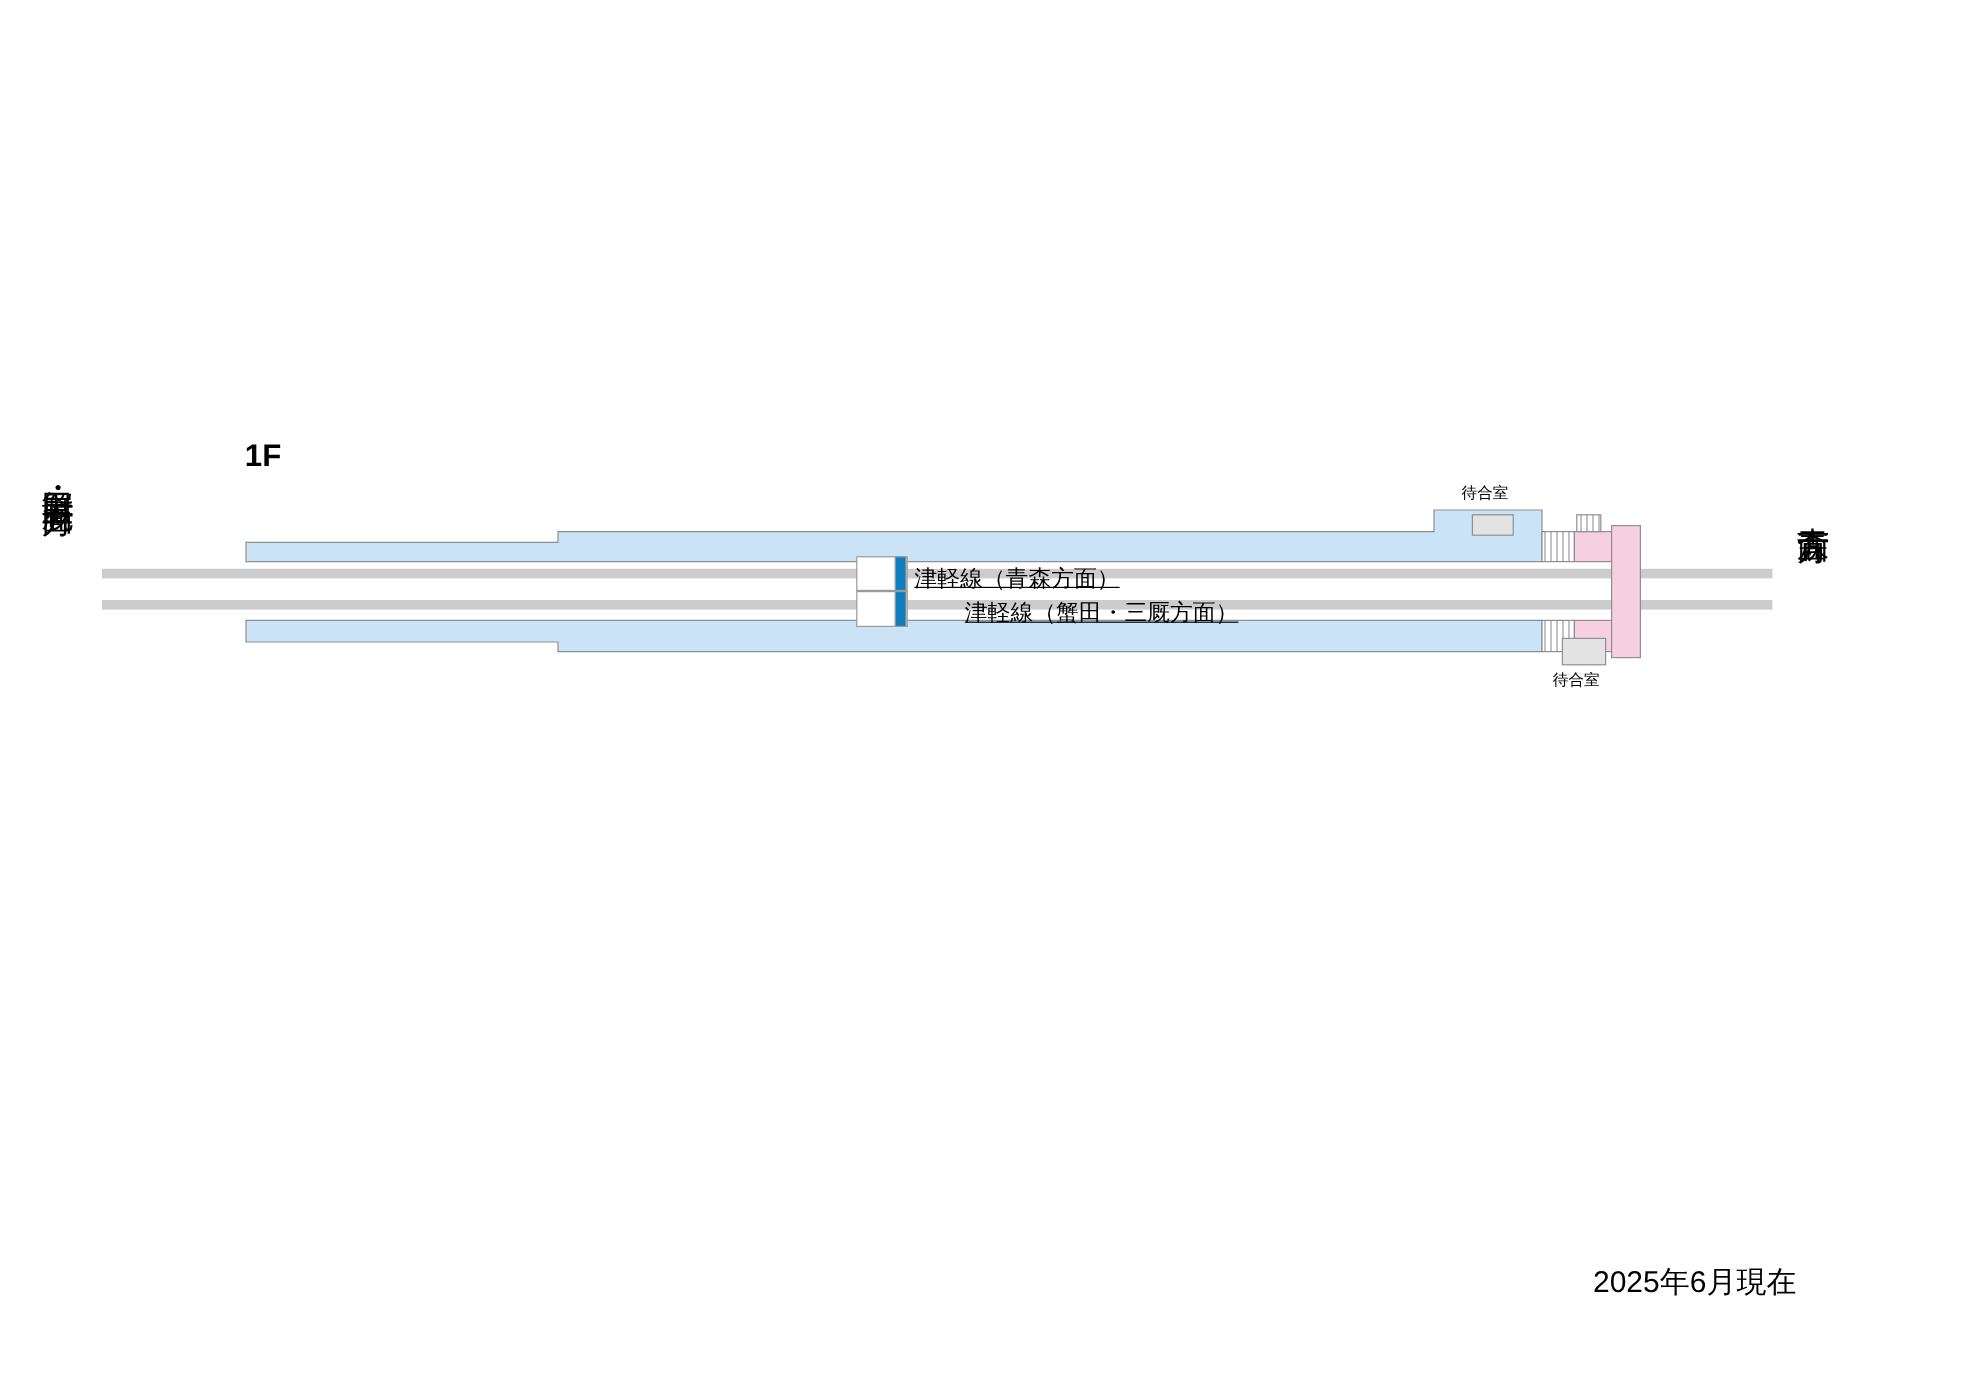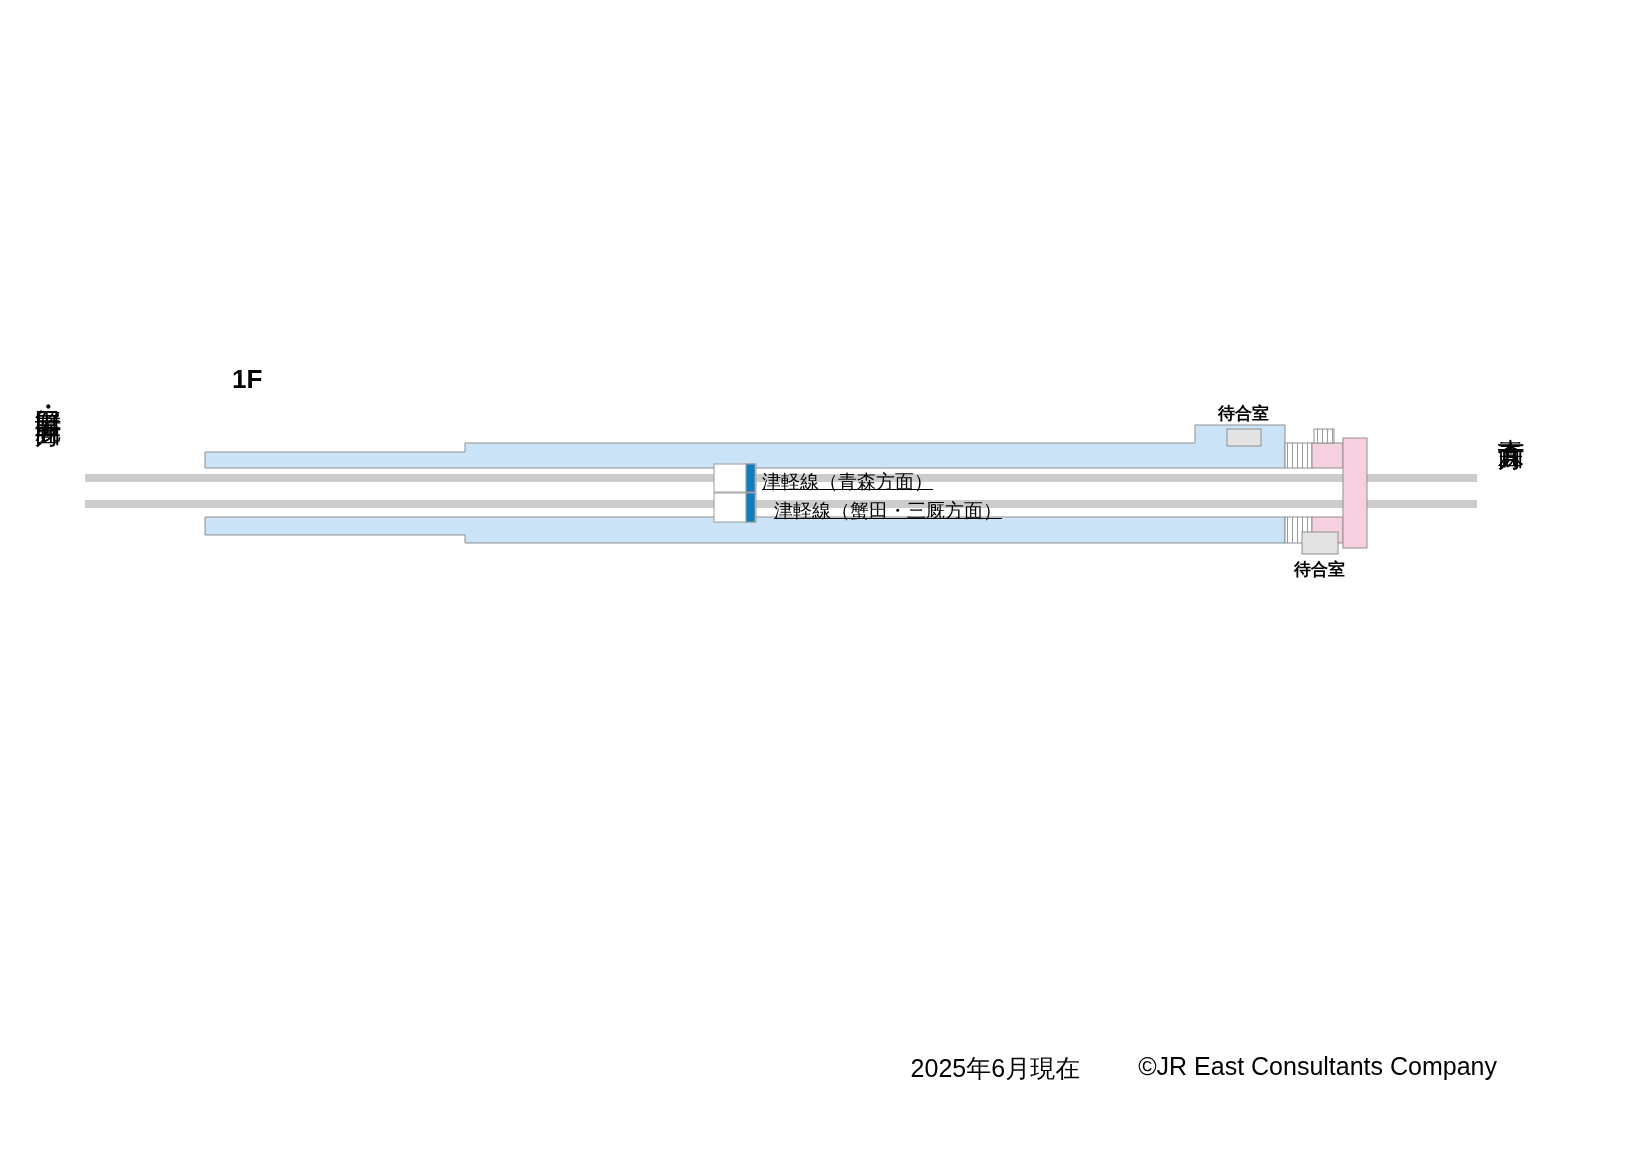--- a/index.html
+++ b/index.html
@@ -20,29 +20,29 @@
 
   .platform { fill: var(--platform, #cbe3f6); stroke: #8f8f8f; stroke-width: 1; }
   .track    { fill: var(--track, #cccccc); }
   .whitebox { fill: #ffffff; stroke: #9a9a9a; stroke-width: 1; }
   .bluebar  { fill: var(--line_blue, #0e7ec0); stroke: #9a9a9a; stroke-width: 1; }
   .pink     { fill: var(--building_pink, #f6d0e0); stroke: #8f8f8f; stroke-width: 1; }
   .grayroom { fill: var(--room_gray, #e3e3e3); stroke: #8f8f8f; stroke-width: 1; }
   .stairs   { fill: url(#hatch); stroke: #8f8f8f; stroke-width: 1; }
 
   .label { position: absolute; white-space: nowrap; }
-  .floor { font-size: 26px; font-weight: bold; margin-left: 28px; }
+  .floor { font-size: 26px; font-weight: bold; }
   .vtext {
     writing-mode: vertical-rl;
     text-orientation: upright;
     font-size: 27px;
     letter-spacing: 2px;
   }
   .tracklabel { font-size: 19px; text-decoration: underline; }
-  .roomlabel  { font-size: 17px; font-weight: bold; }
+  .roomlabel  { font-size: 13px; }
   .footer {
     position: absolute;
     top: 1052px;
     right: 145px;
     font-size: 25px;
     display: flex;
     gap: 58px;
     white-space: nowrap;
   }
 </style>
@@ -82,24 +82,23 @@
   </svg>
 
   <div class="label floor" style="left:204px; top:364px;">1F</div>
 
   <div class="label vtext" style="left:30px; top:388px;">蟹田・三厩方面</div>
 
   <div class="label vtext" style="left:1493px; top:417px;">青森方面</div>
 
   <div class="label tracklabel" style="left:762px; top:469px;">津軽線（青森方面）</div>
 
-  <div class="label tracklabel" style="left:774px; top:498px;">津軽線（蟹田・三厩方面）</div>
+  <div class="label tracklabel" style="left:804px; top:498px;">津軽線（蟹田・三厩方面）</div>
 
   <div class="label roomlabel" style="left:1218px; top:402px;">待合室</div>
 
   <div class="label roomlabel" style="left:1294px; top:558px;">待合室</div>
 
   <div class="footer">
     <span>2025年6月現在</span>
-    <span>©JR East Consultants Company</span>
   </div>
 
 </div>
 
 </body></html>

